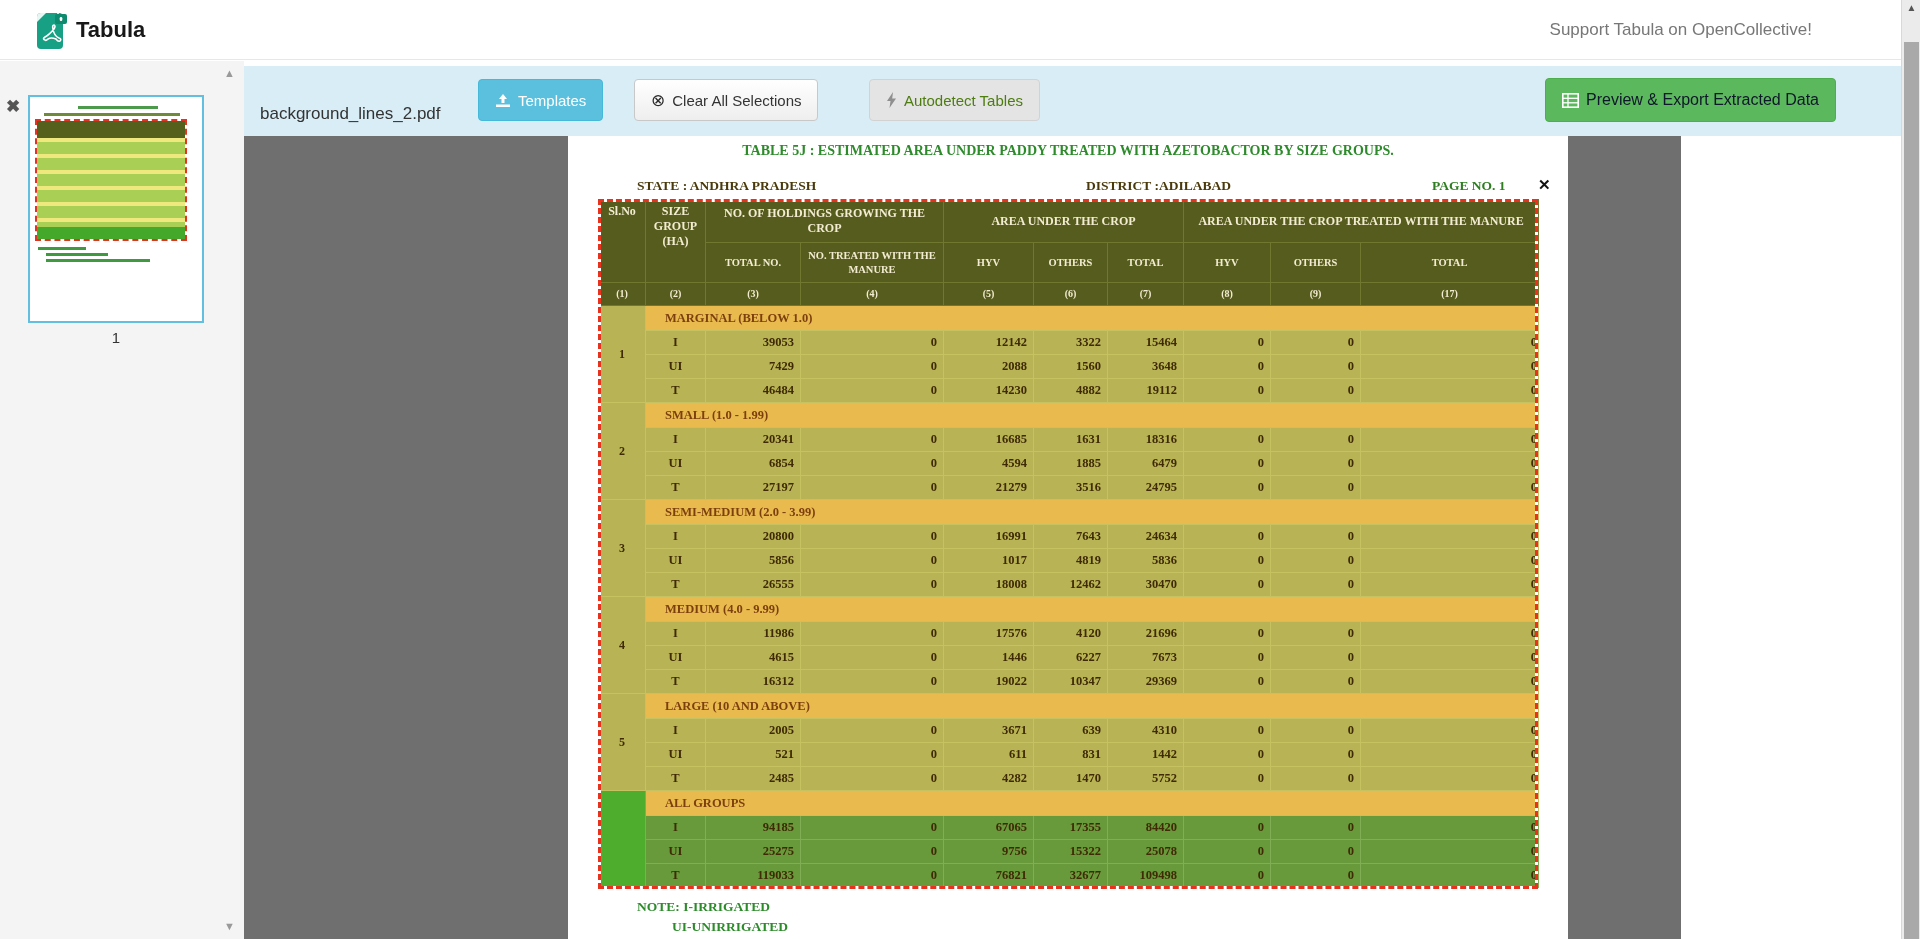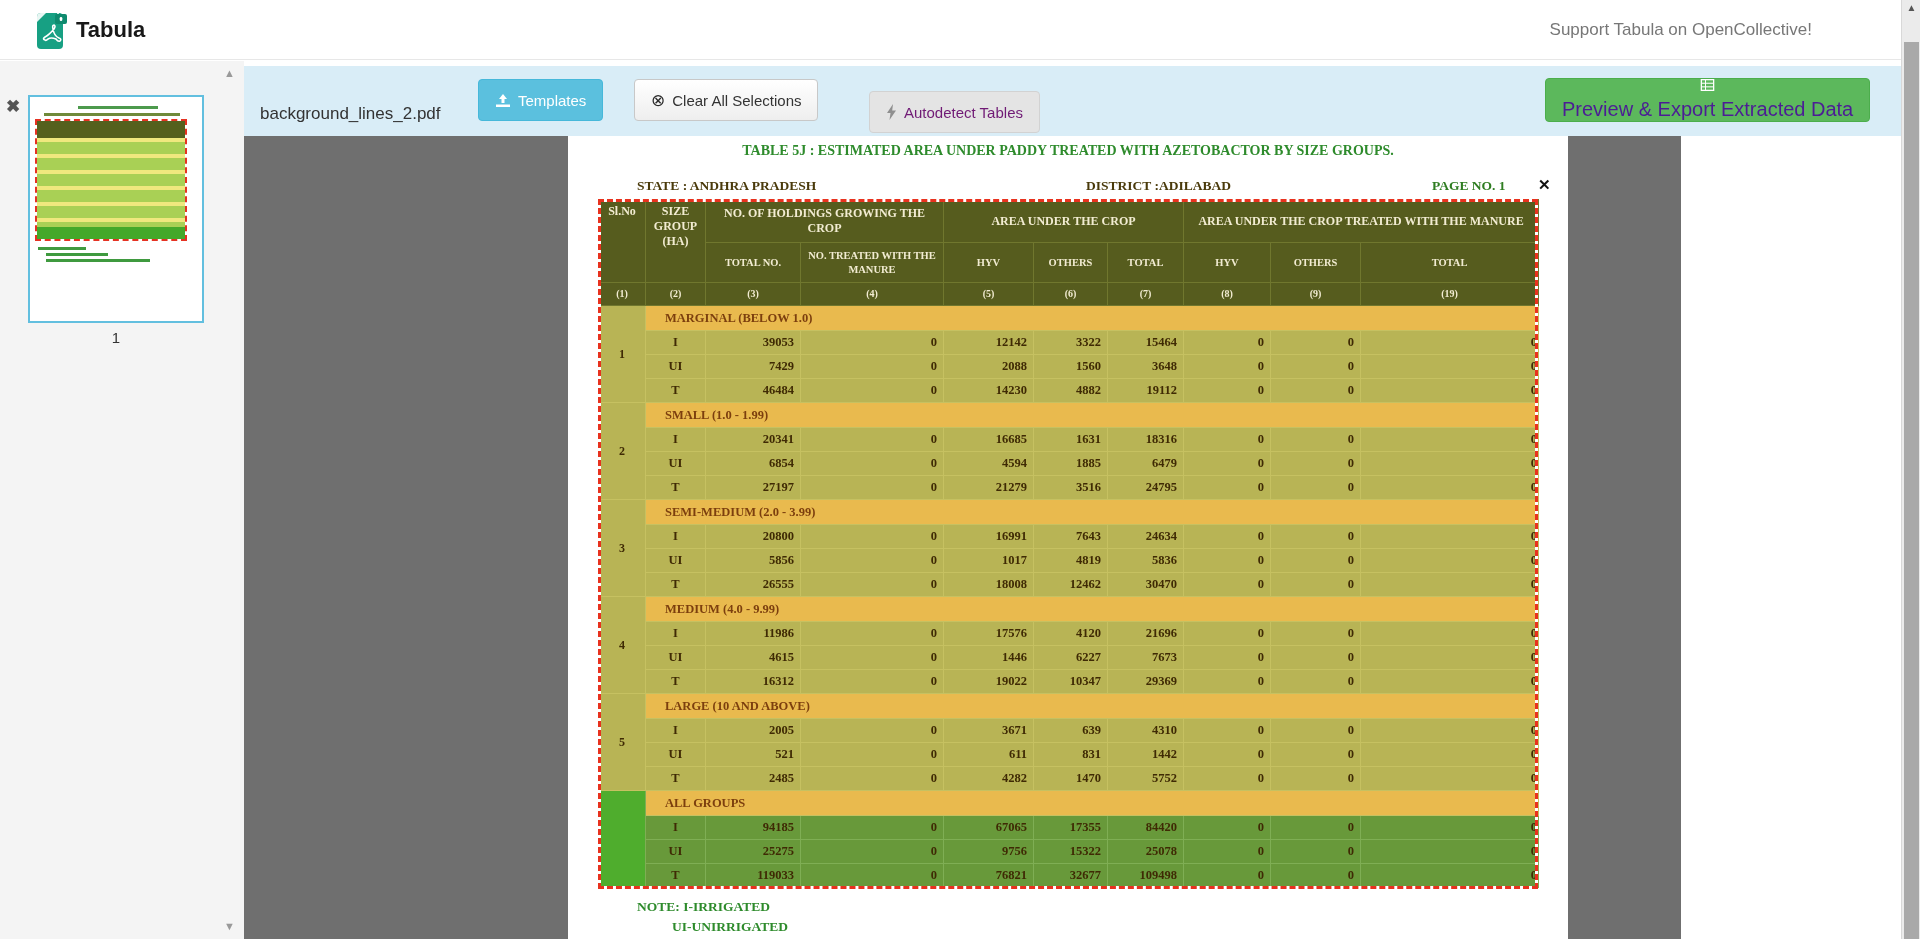--- a/index.html
+++ b/index.html
@@ -44,23 +44,23 @@
              background:#d9edf7; }
   #filename { position:absolute; left:16px; top:13px; height:70px; line-height:70px;
               font-size:17px; color:#333; }
   .btn { position:absolute; top:13px; height:42px; display:inline-flex;
          align-items:center; gap:7px; padding:0 16px; border-radius:4px;
          font-size:15px; cursor:pointer; white-space:nowrap; }
   #btn-templates { left:234px; background:#5bc0de; border:1px solid #46b8da; color:#fff; }
   #btn-clear { left:390px; background:linear-gradient(#ffffff,#eeeeee);
                border:1px solid #c8c8c8; color:#333; }
   #btn-autodetect { left:625px; background:#e4e4e4; border:1px solid #d2d2d2;
-                    color:#701a75; cursor:default;margin-top:12px; }
+                    color:#4d7c0f; cursor:default; }
   #btn-export { left:1301px; top:12px; height:44px; background:#5cb85c;
-                border:1px solid #4cae4c; color:#4c1d95; font-size:20px;flex-direction:column; }
+                border:1px solid #4cae4c; color:#0f172a; font-size:16px; }
   .clear-glyph { font-size:17px; line-height:1; color:#2b2b2b; }
 
   
   #docarea { position:absolute; left:244px; top:136px; width:1437px; height:803px;
              background:#6f6f6f; }
   #page { position:absolute; left:324px; top:0; width:1000px; height:803px;
           background:#fff; }
   #pdf-title { position:absolute; left:0; top:7px; width:1000px; text-align:center;
                font-family:"Liberation Serif", serif; font-weight:bold;
                font-size:14px; color:#2e8b2c; }
@@ -224,21 +224,21 @@
             <tr class="h3">
               <th>(1)</th>
               <th>(2)</th>
               <th>(3)</th>
               <th>(4)</th>
               <th>(5)</th>
               <th>(6)</th>
               <th>(7)</th>
               <th>(8)</th>
               <th>(9)</th>
-              <th>(19)</th>
+              <th>(17)</th>
             </tr>
           </thead>
           <tbody id="tbody">
               <tr class="band">
                 <td class="slno" rowspan="4">1</td>
                 <td class="bandcell" colspan="9">MARGINAL (BELOW 1.0)</td>
               </tr>
               <tr class="datarow">
                 <td class="lbl">I</td>
                 <td class="num">39053</td>

